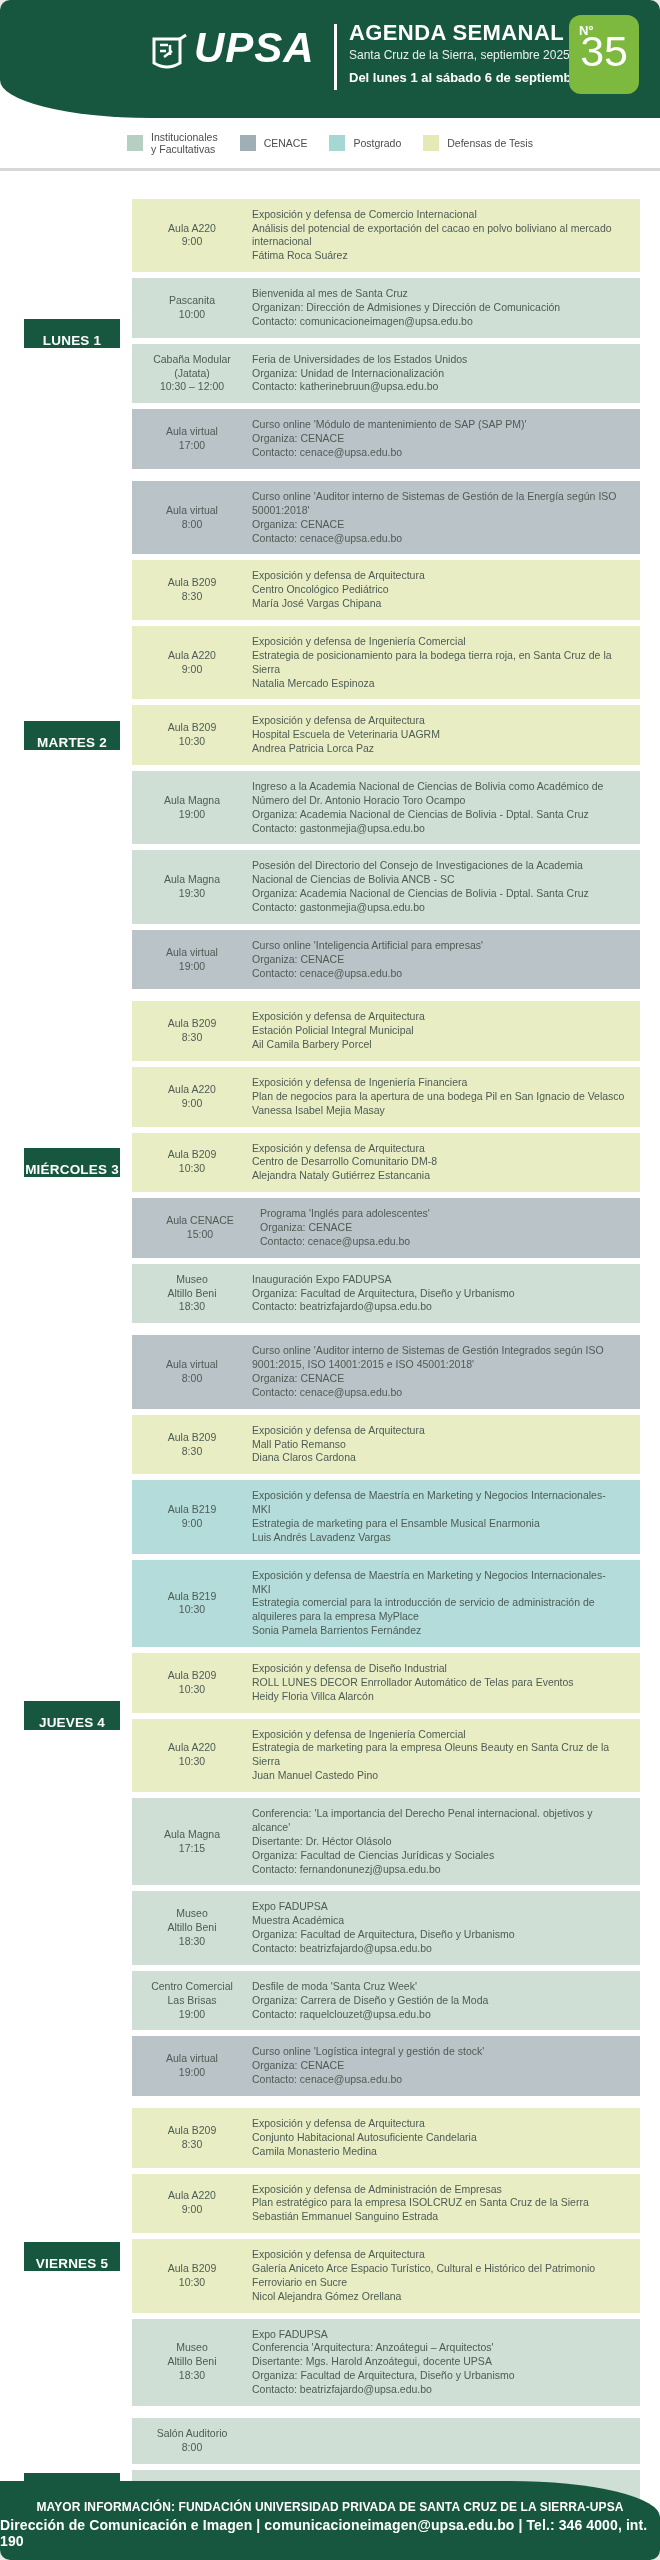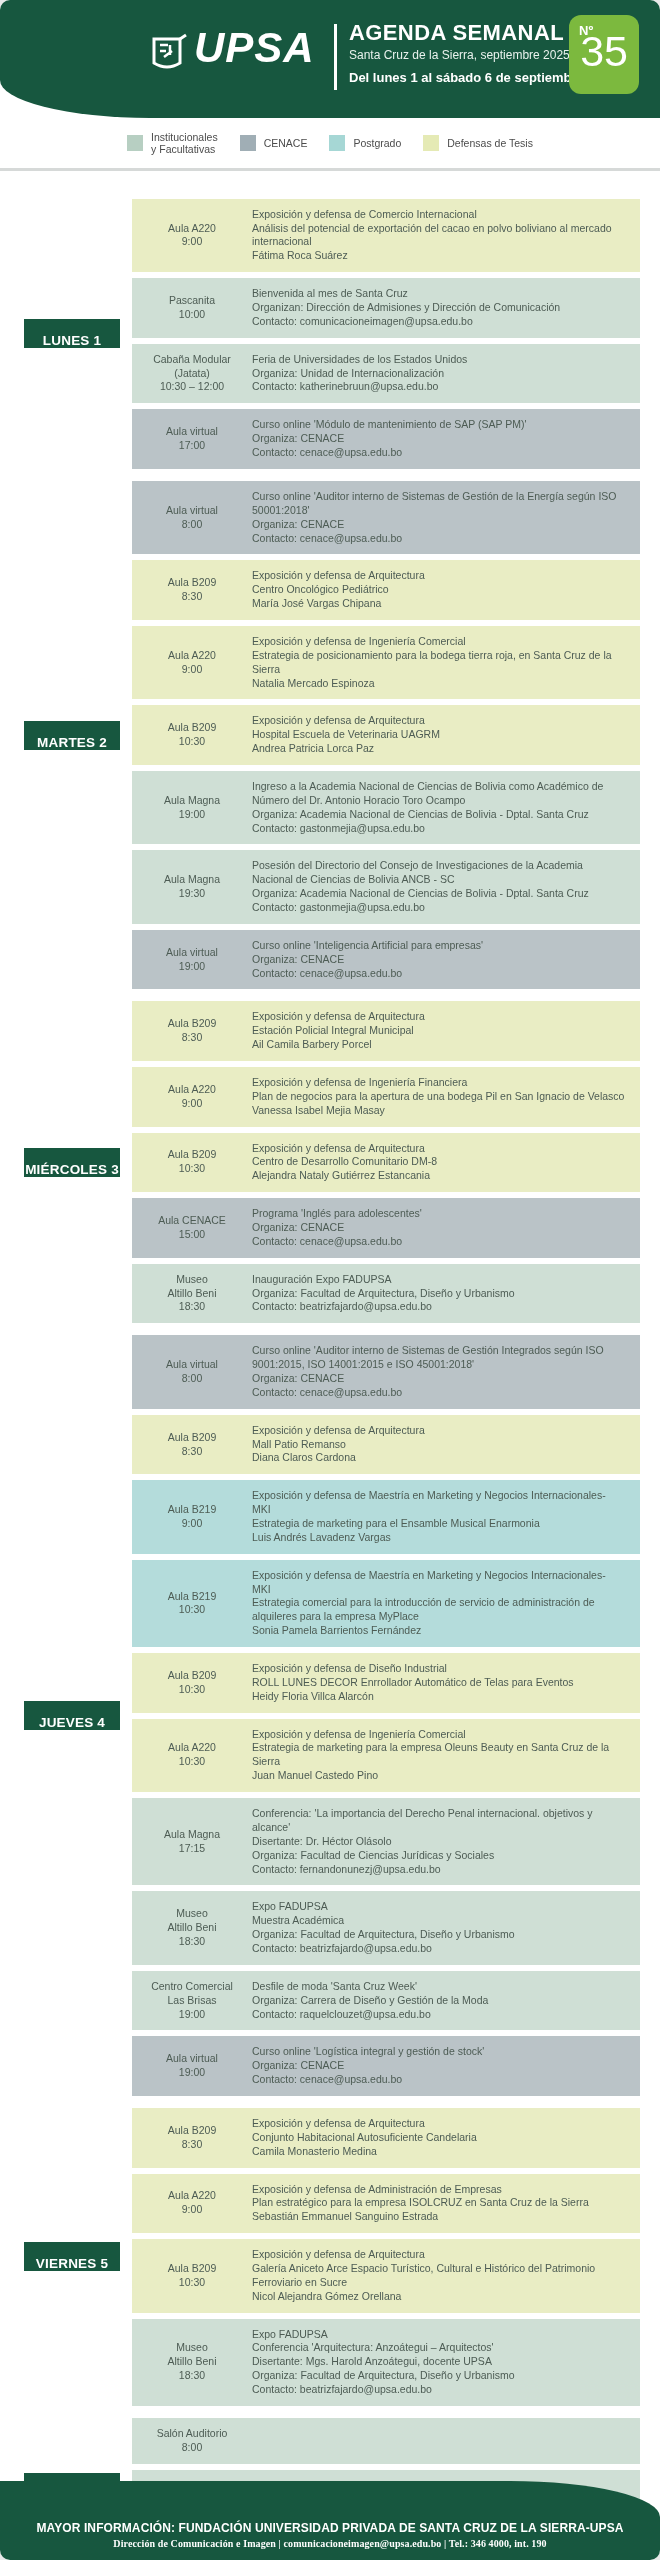--- a/index.html
+++ b/index.html
@@ -40,21 +40,21 @@
   .event{display:flex;align-items:center;padding:9px 14px 9px 0;}
   .loc{width:120px;flex-shrink:0;text-align:center;font-size:10.5px;
     color:#4d5c54;line-height:1.32;}
   .lines{flex:1;font-size:10.5px;color:#4d5c54;line-height:1.32;}
   
   .footer{position:absolute;left:0;right:0;bottom:0;height:68px;
     background:var(--brand,#17573f);border-top-right-radius:150px 36px;color:#fff;
     display:flex;flex-direction:column;justify-content:flex-end;align-items:center;
     padding-bottom:11px;gap:3px;}
   .f1{font-size:12px;font-weight:700;letter-spacing:.1px;}
-  .f2{font-size:10px;font-weight:700;letter-spacing:.1px;font-family:Liberation Serif, serif;}
+  .f2{font-size:14px;font-weight:700;letter-spacing:.1px;}
 </style>
 </head>
 <body>
 
 <div class="canvas">
 
   <div class="header">
     <span class="crest">
       <svg width="40" height="40" viewBox="0 0 40 40" fill="none">
         <path d="M4 6 H30 V30 Q17 38 4 30 Z" stroke="#ffffff" stroke-width="3" fill="none"></path>
@@ -263,21 +263,21 @@
             <div class="loc">
               <div>Aula B209</div>
               <div>10:30</div>
             </div>
             <div class="lines">
               <div>Exposición y defensa de Arquitectura</div>
               <div>Centro de Desarrollo Comunitario DM-8</div>
               <div>Alejandra Nataly Gutiérrez Estancania</div>
             </div>
           </div>
-          <div class="event" style="background: rgb(186, 195, 199);">
+          <div class="event" style="background: rgb(186, 195, 199); padding-left: 8px;">
             <div class="loc">
               <div>Aula CENACE</div>
               <div>15:00</div>
             </div>
             <div class="lines">
               <div>Programa 'Inglés para adolescentes'</div>
               <div>Organiza: CENACE</div>
               <div>Contacto: cenace@upsa.edu.bo</div>
             </div>
           </div>

